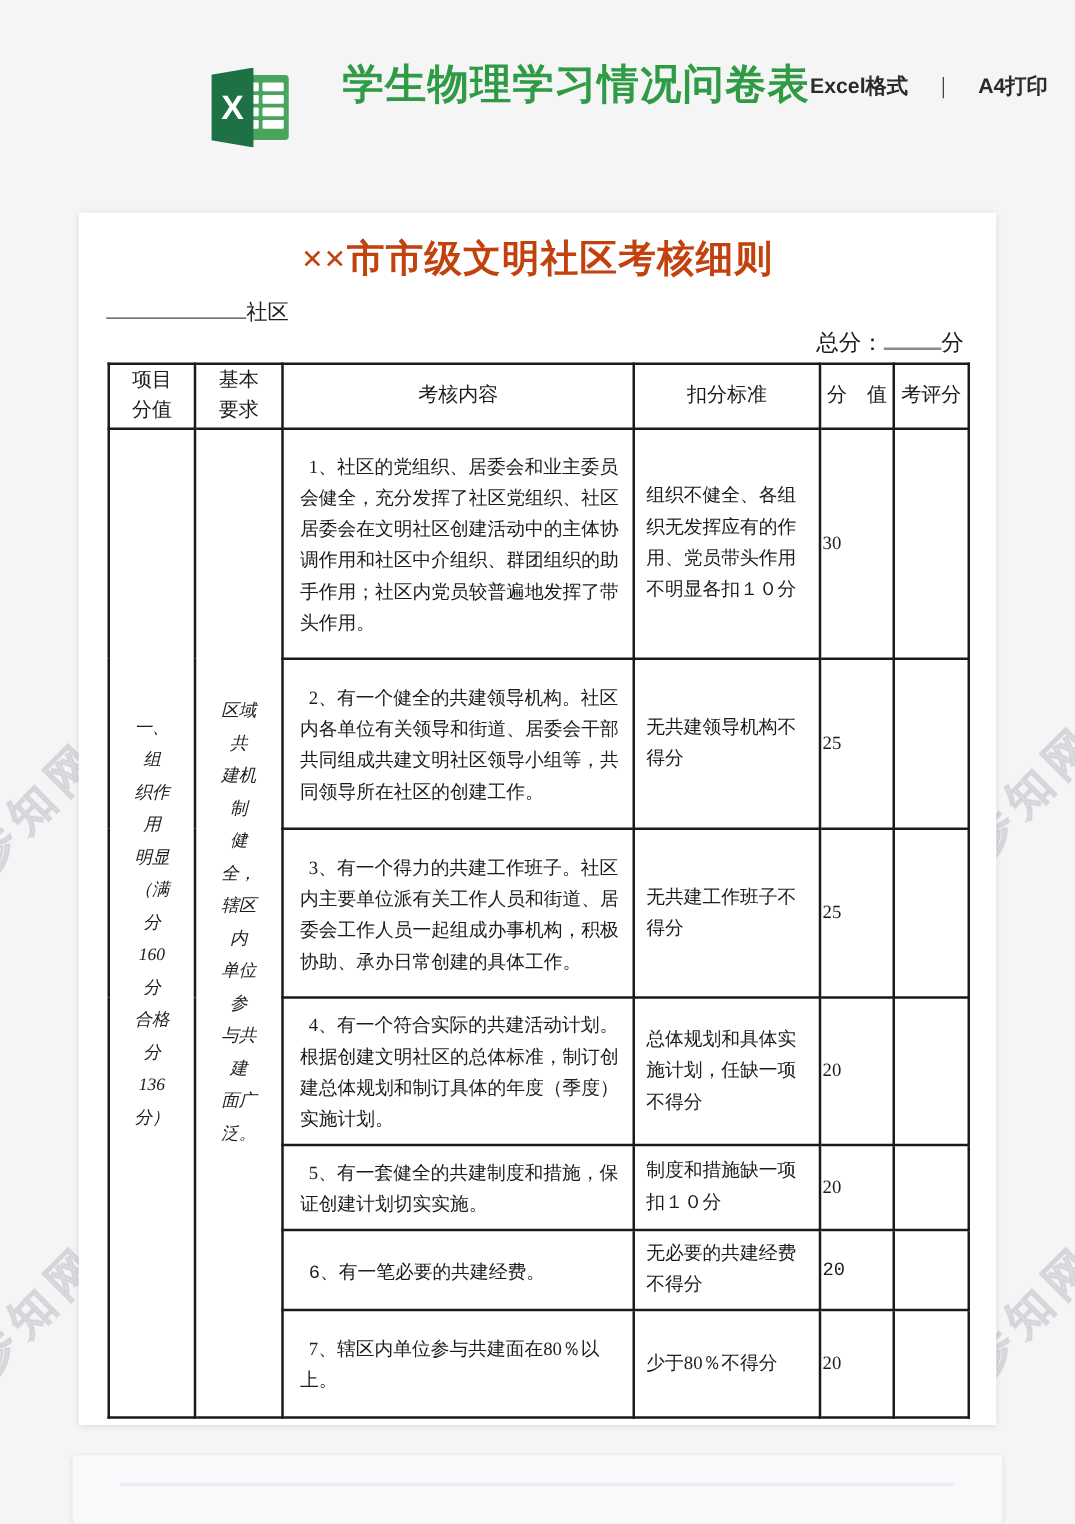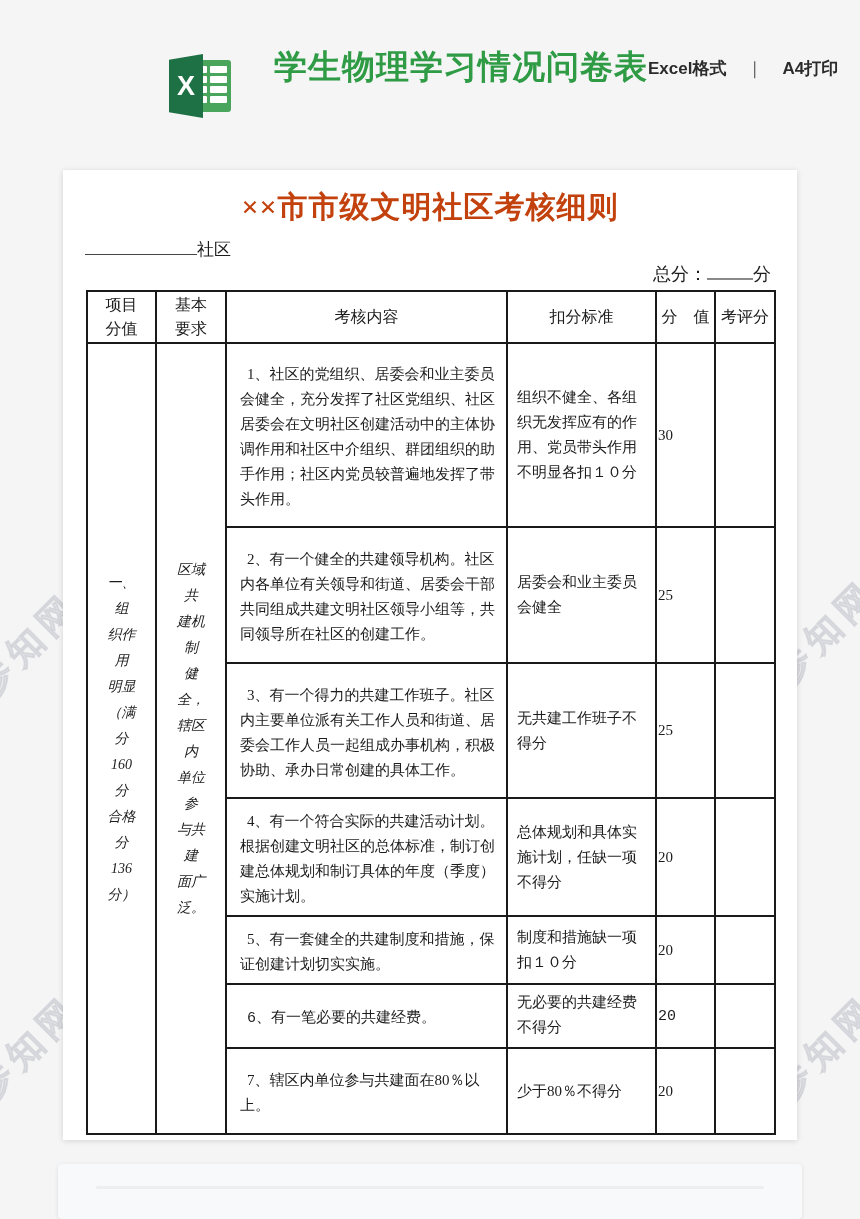--- a/index.html
+++ b/index.html
@@ -214,21 +214,21 @@
 单位参
 与共建
 面广泛。</td>
       <td class="cell-content">1、社区的党组织、居委会和业主委员会健全，充分发挥了社区党组织、社区居委会在文明社区创建活动中的主体协调作用和社区中介组织、群团组织的助手作用；社区内党员较普遍地发挥了带头作用。</td>
       <td class="cell-deduction">组织不健全、各组织无发挥应有的作用、党员带头作用不明显各扣１０分</td>
       <td class="cell-score">30</td>
       <td class="cell-review"></td>
     </tr>
     <tr class="h-r2">
       <td class="cell-content">2、有一个健全的共建领导机构。社区内各单位有关领导和街道、居委会干部共同组成共建文明社区领导小组等，共同领导所在社区的创建工作。</td>
-      <td class="cell-deduction">居委会和业主委员会健全</td>
+      <td class="cell-deduction">无共建领导机构不得分</td>
       <td class="cell-score">25</td>
       <td class="cell-review"></td>
     </tr>
     <tr class="h-r3">
       <td class="cell-content">3、有一个得力的共建工作班子。社区内主要单位派有关工作人员和街道、居委会工作人员一起组成办事机构，积极协助、承办日常创建的具体工作。</td>
       <td class="cell-deduction">无共建工作班子不得分</td>
       <td class="cell-score">25</td>
       <td class="cell-review"></td>
     </tr>
     <tr class="h-r4">

